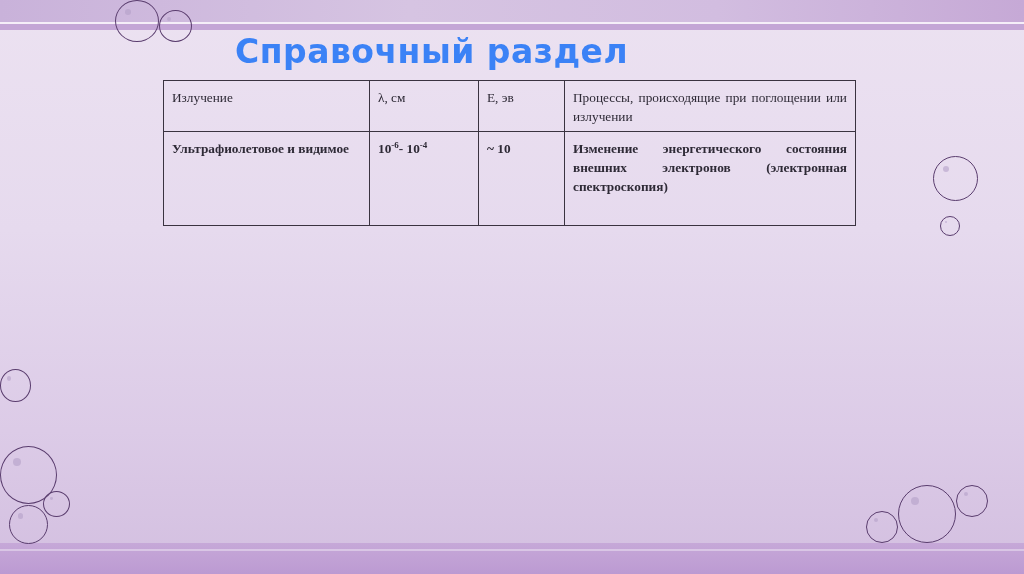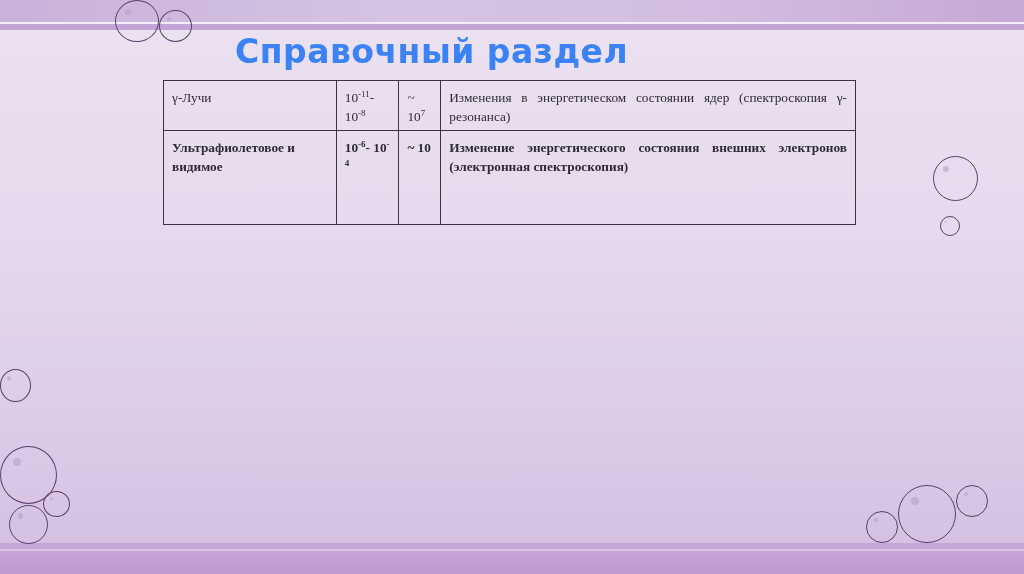--- a/index.html
+++ b/index.html
@@ -42,27 +42,27 @@
 <div class="bubble" style="left:43px;top:491px;width:27px;height:26px;"></div>
 <div class="bubble" style="left:9px;top:505px;width:39px;height:39px;"></div>
 <div class="bubble" style="left:866px;top:511px;width:32px;height:32px;"></div>
 <div class="bubble" style="left:898px;top:485px;width:58px;height:58px;"></div>
 <div class="bubble" style="left:956px;top:485px;width:32px;height:32px;"></div>
 
 <div class="title">Справочный раздел</div>
 
 <table>
   <tbody>
+      <tr style="height:51px;">
+    <td class="c1">Излучение</td>
+    <td class="c2">λ, см</td>
+    <td class="c3">Е, эв</td>
+    <td class="c4 proc">Процессы, происходящие при поглощении или излучении</td>
+  </tr>
 
-  <tr style="height:50px;">
-    <td>γ-Лучи</td>
-    <td><span>10</span><sup>-11</sup><span>- </span><span>10</span><sup>-8</sup></td>
-    <td><span>~ 10</span><sup>7</sup></td>
-    <td class="proc">Изменения в энергетическом состоянии ядер (спектроскопия γ-резонанса)</td>
-  </tr>
 
 
   <tr style="height:94px;font-weight:bold;">
     <td>Ультрафиолетовое и видимое</td>
     <td><span>10</span><sup>-6</sup><span>- </span><span>10</span><sup>-4</sup></td>
     <td><span>~ 10</span><sup></sup></td>
     <td class="proc">Изменение энергетического состояния внешних электронов (электронная спектроскопия)</td>
   </tr>
 
 

